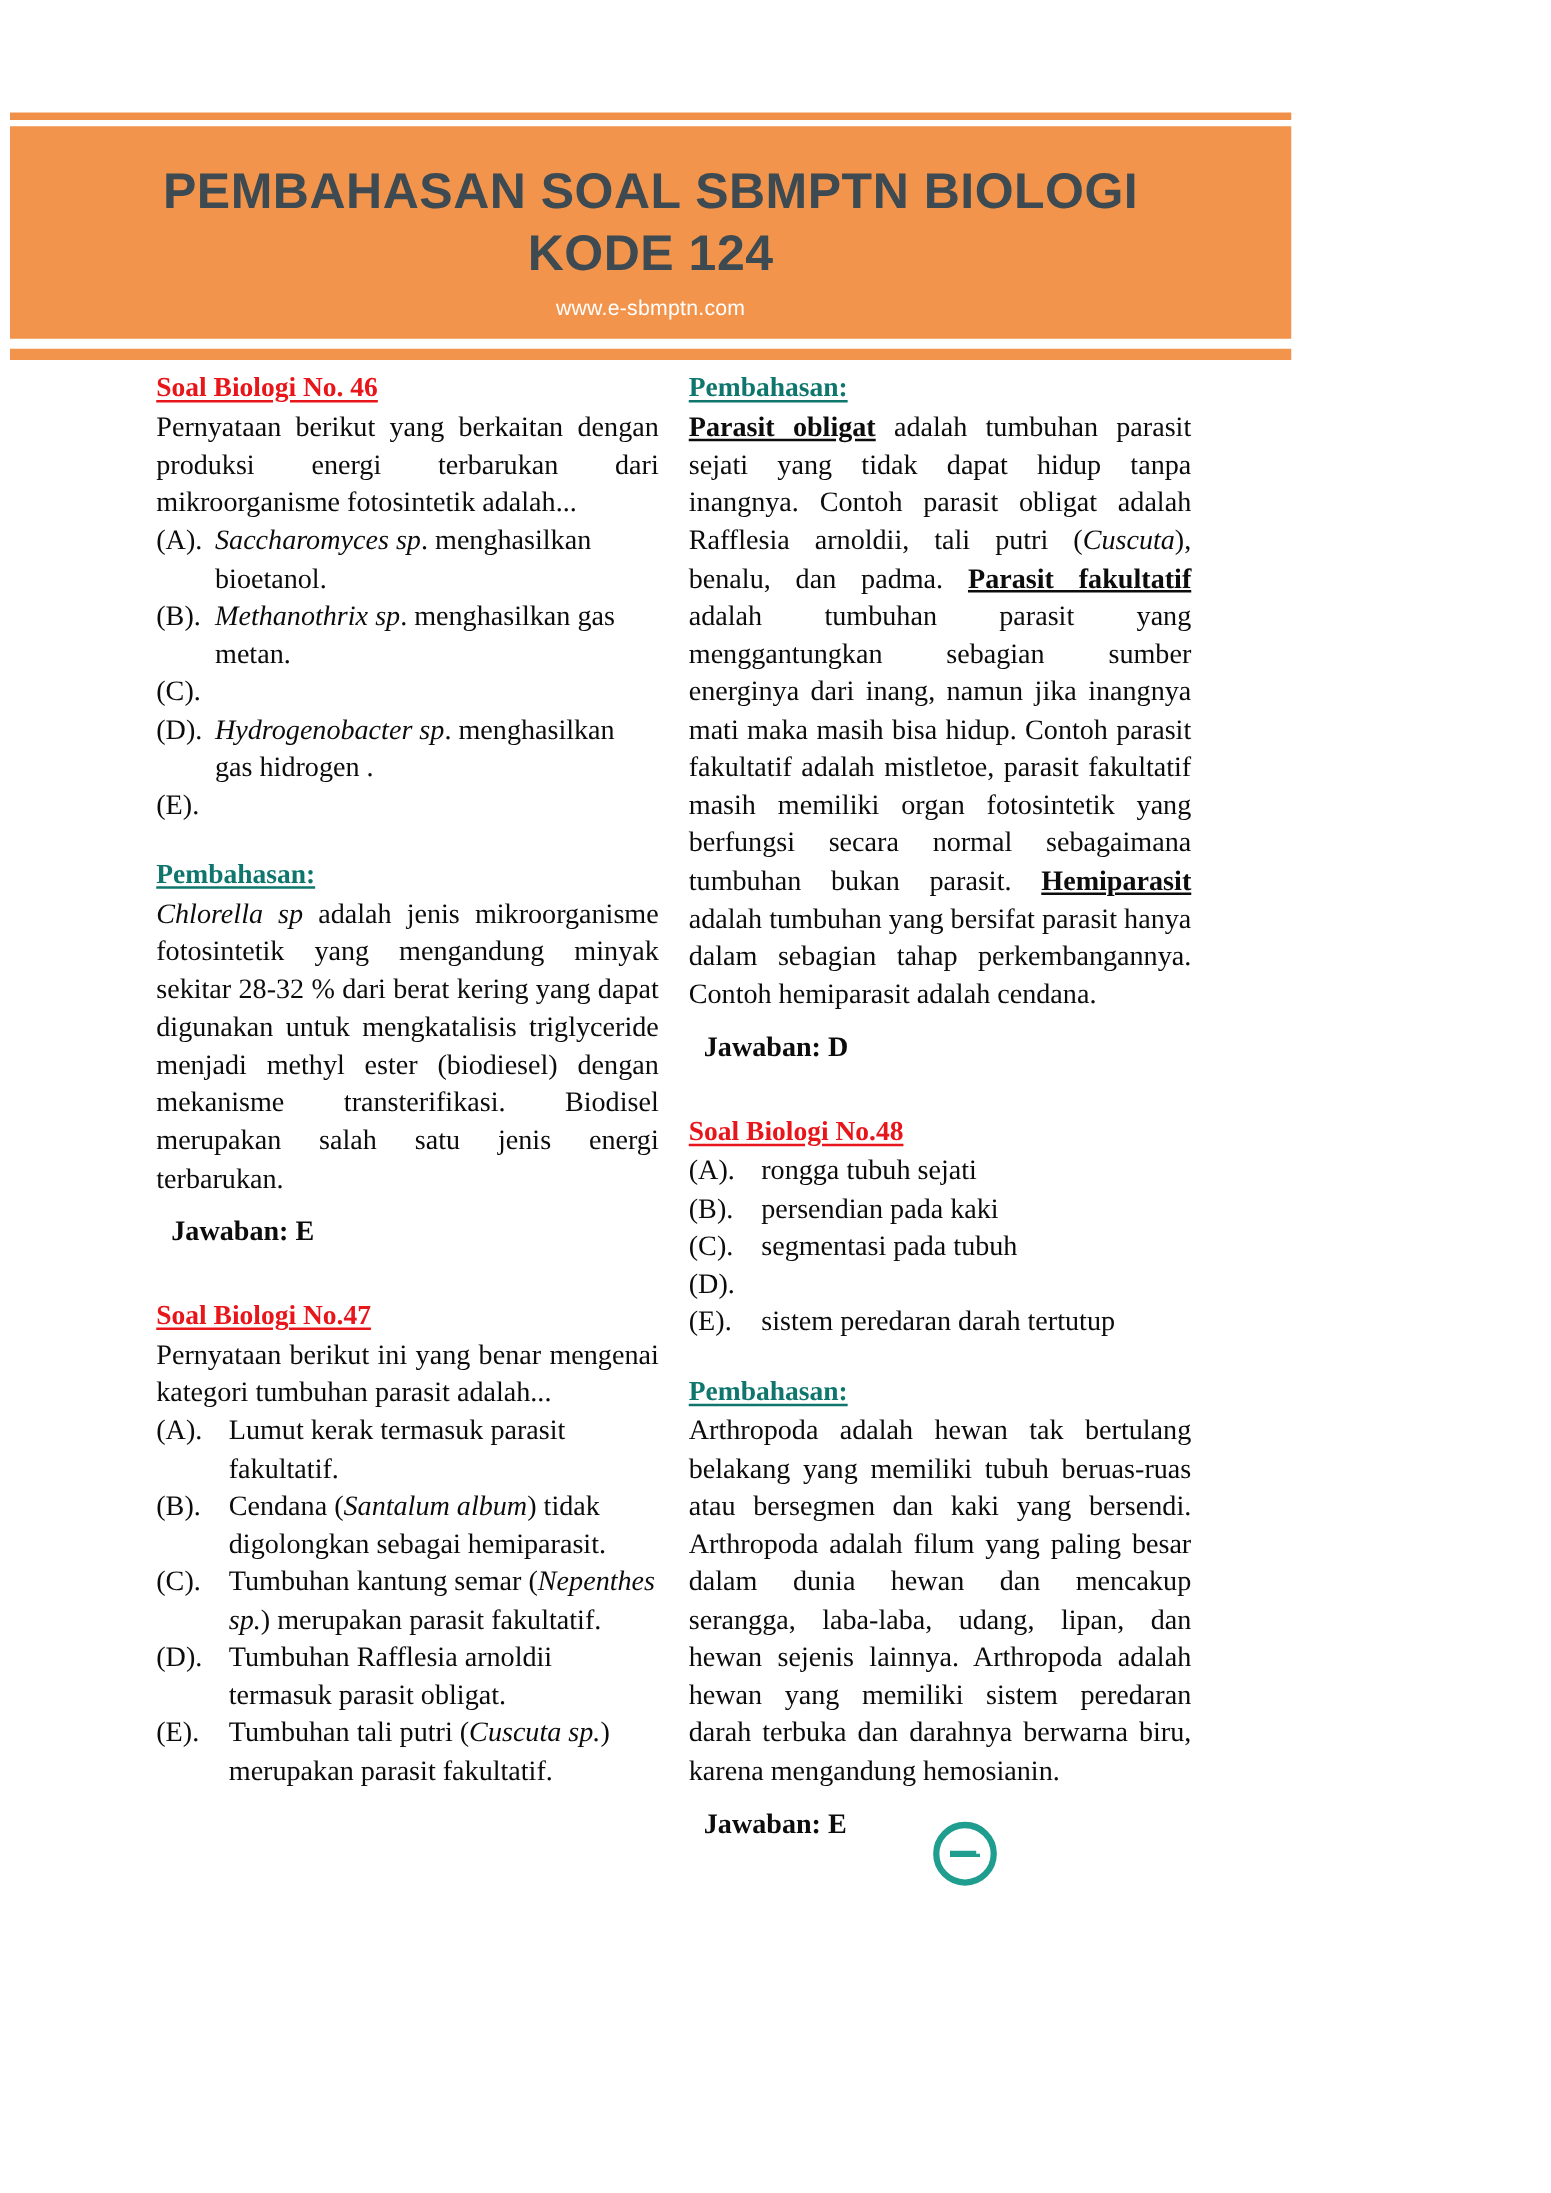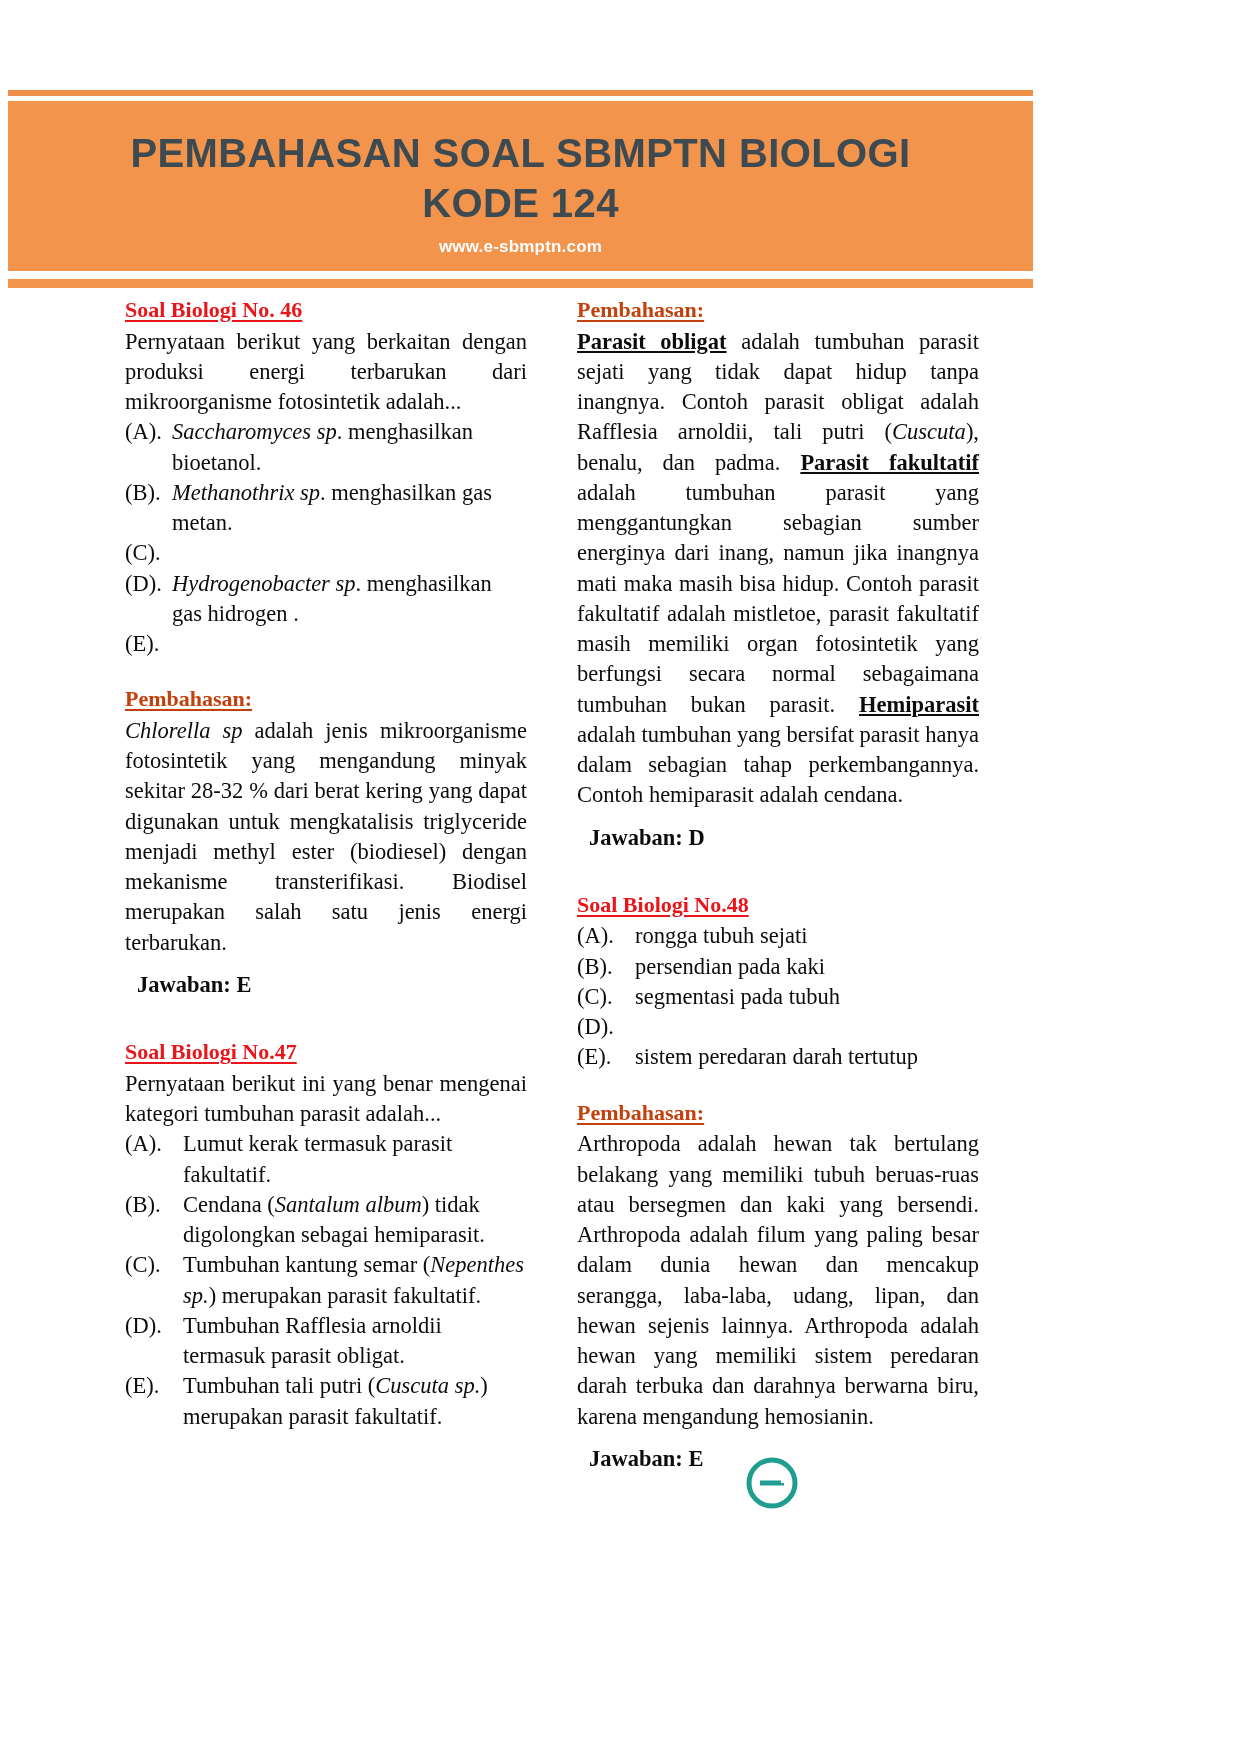--- a/index.html
+++ b/index.html
@@ -54,21 +54,21 @@
     font-size: 40px;
     color: #3d4a52;
     letter-spacing: 0.4px;
     text-align: center;
     line-height: 1.24;
     margin: 0;
     width: 860px;
   }
   .header-sub {
     font-family: "Liberation Sans", "DejaVu Sans", sans-serif;
-    font-weight: bold;
+    font-weight: normal;
     font-size: 17px;
     color: #ffffff;
     text-align: center;
     margin-top: 9px;
     letter-spacing: 0.2px;
   }
   .header-bottom-gap {
     height: 8px;
     background: #ffffff;
     margin: 0 8px;
@@ -79,42 +79,42 @@
     margin: 0 8px;
   }
 
   
   .content {
     position: absolute;
     top: 296px;
     left: 0;
     width: 1241px;
     display: flex;
-    gap: 50px;
+    gap: 24px;
     padding: 0 125px;
     box-sizing: border-box;
   }
   .col {
     width: 402px;
     flex: 0 0 402px;
   }
 
   
   .q-head {
     color: #e8161b;
     font-weight: bold;
     font-size: 22px;
     text-decoration: underline;
     text-underline-offset: 3px;
     line-height: 1.3;
     margin: 0 0 2px 0;
     display: inline-block;
   }
   .p-head {
-    color: #c2410c;
+    color: #0f766e;
     font-weight: bold;
     font-size: 22px;
     text-decoration: underline;
     text-underline-offset: 3px;
     line-height: 1.3;
     margin: 0 0 2px 0;
     display: inline-block;
   }
   .para {
     font-size: 22.5px;

